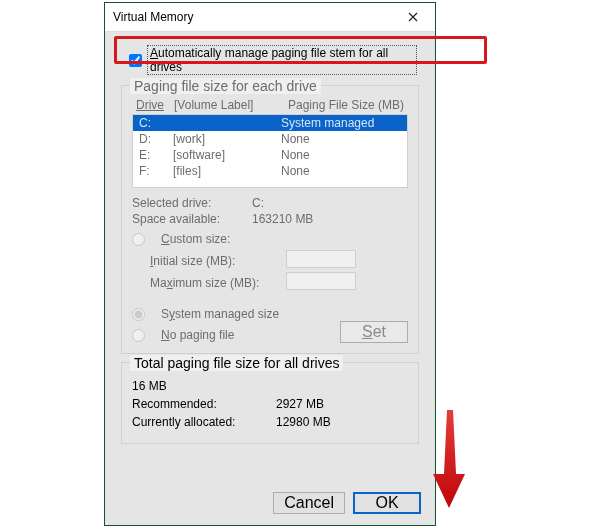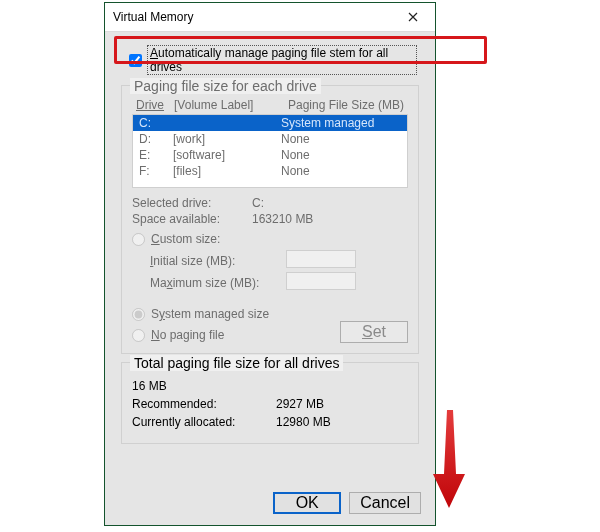--- a/index.html
+++ b/index.html
@@ -127,21 +127,21 @@
 
   .kv {
     display: flex;
     margin-top: 8px;
   }
   .kv .k { width: 120px; }
 
   .radio-row {
     display: flex;
     align-items: center;
-    gap: 6px;
+    gap: 16px;
     margin-top: 6px;
   }
   .radio-row input[type=radio] {
     margin: 0;
     width: 13px;
     height: 13px;
   }
 
   .size-row {
     display: flex;
@@ -312,22 +312,22 @@
           <span class="k">Recommended:</span>
           <span>2927 MB</span>
         </div>
         <div class="totals-row">
           <span class="k">Currently allocated:</span>
           <span>12980 MB</span>
         </div>
       </div>
 
       <div class="footer">
+        <button class="btn">Cancel</button>
         <button class="btn primary">OK</button>
-        <button class="btn">Cancel</button>
       </div>
 
       <svg class="arrow" viewBox="0 0 40 100">
         <defs>
           <linearGradient id="g" x1="0" y1="0" x2="0" y2="1">
             <stop offset="0" stop-color="#e43c3c"></stop>
             <stop offset="1" stop-color="#c00509"></stop>
           </linearGradient>
         </defs>
         <path d="M18 0 L24 0 L27 64 L36 64 L20 98 L4 64 L15 64 Z" fill="url(#g)"></path>

